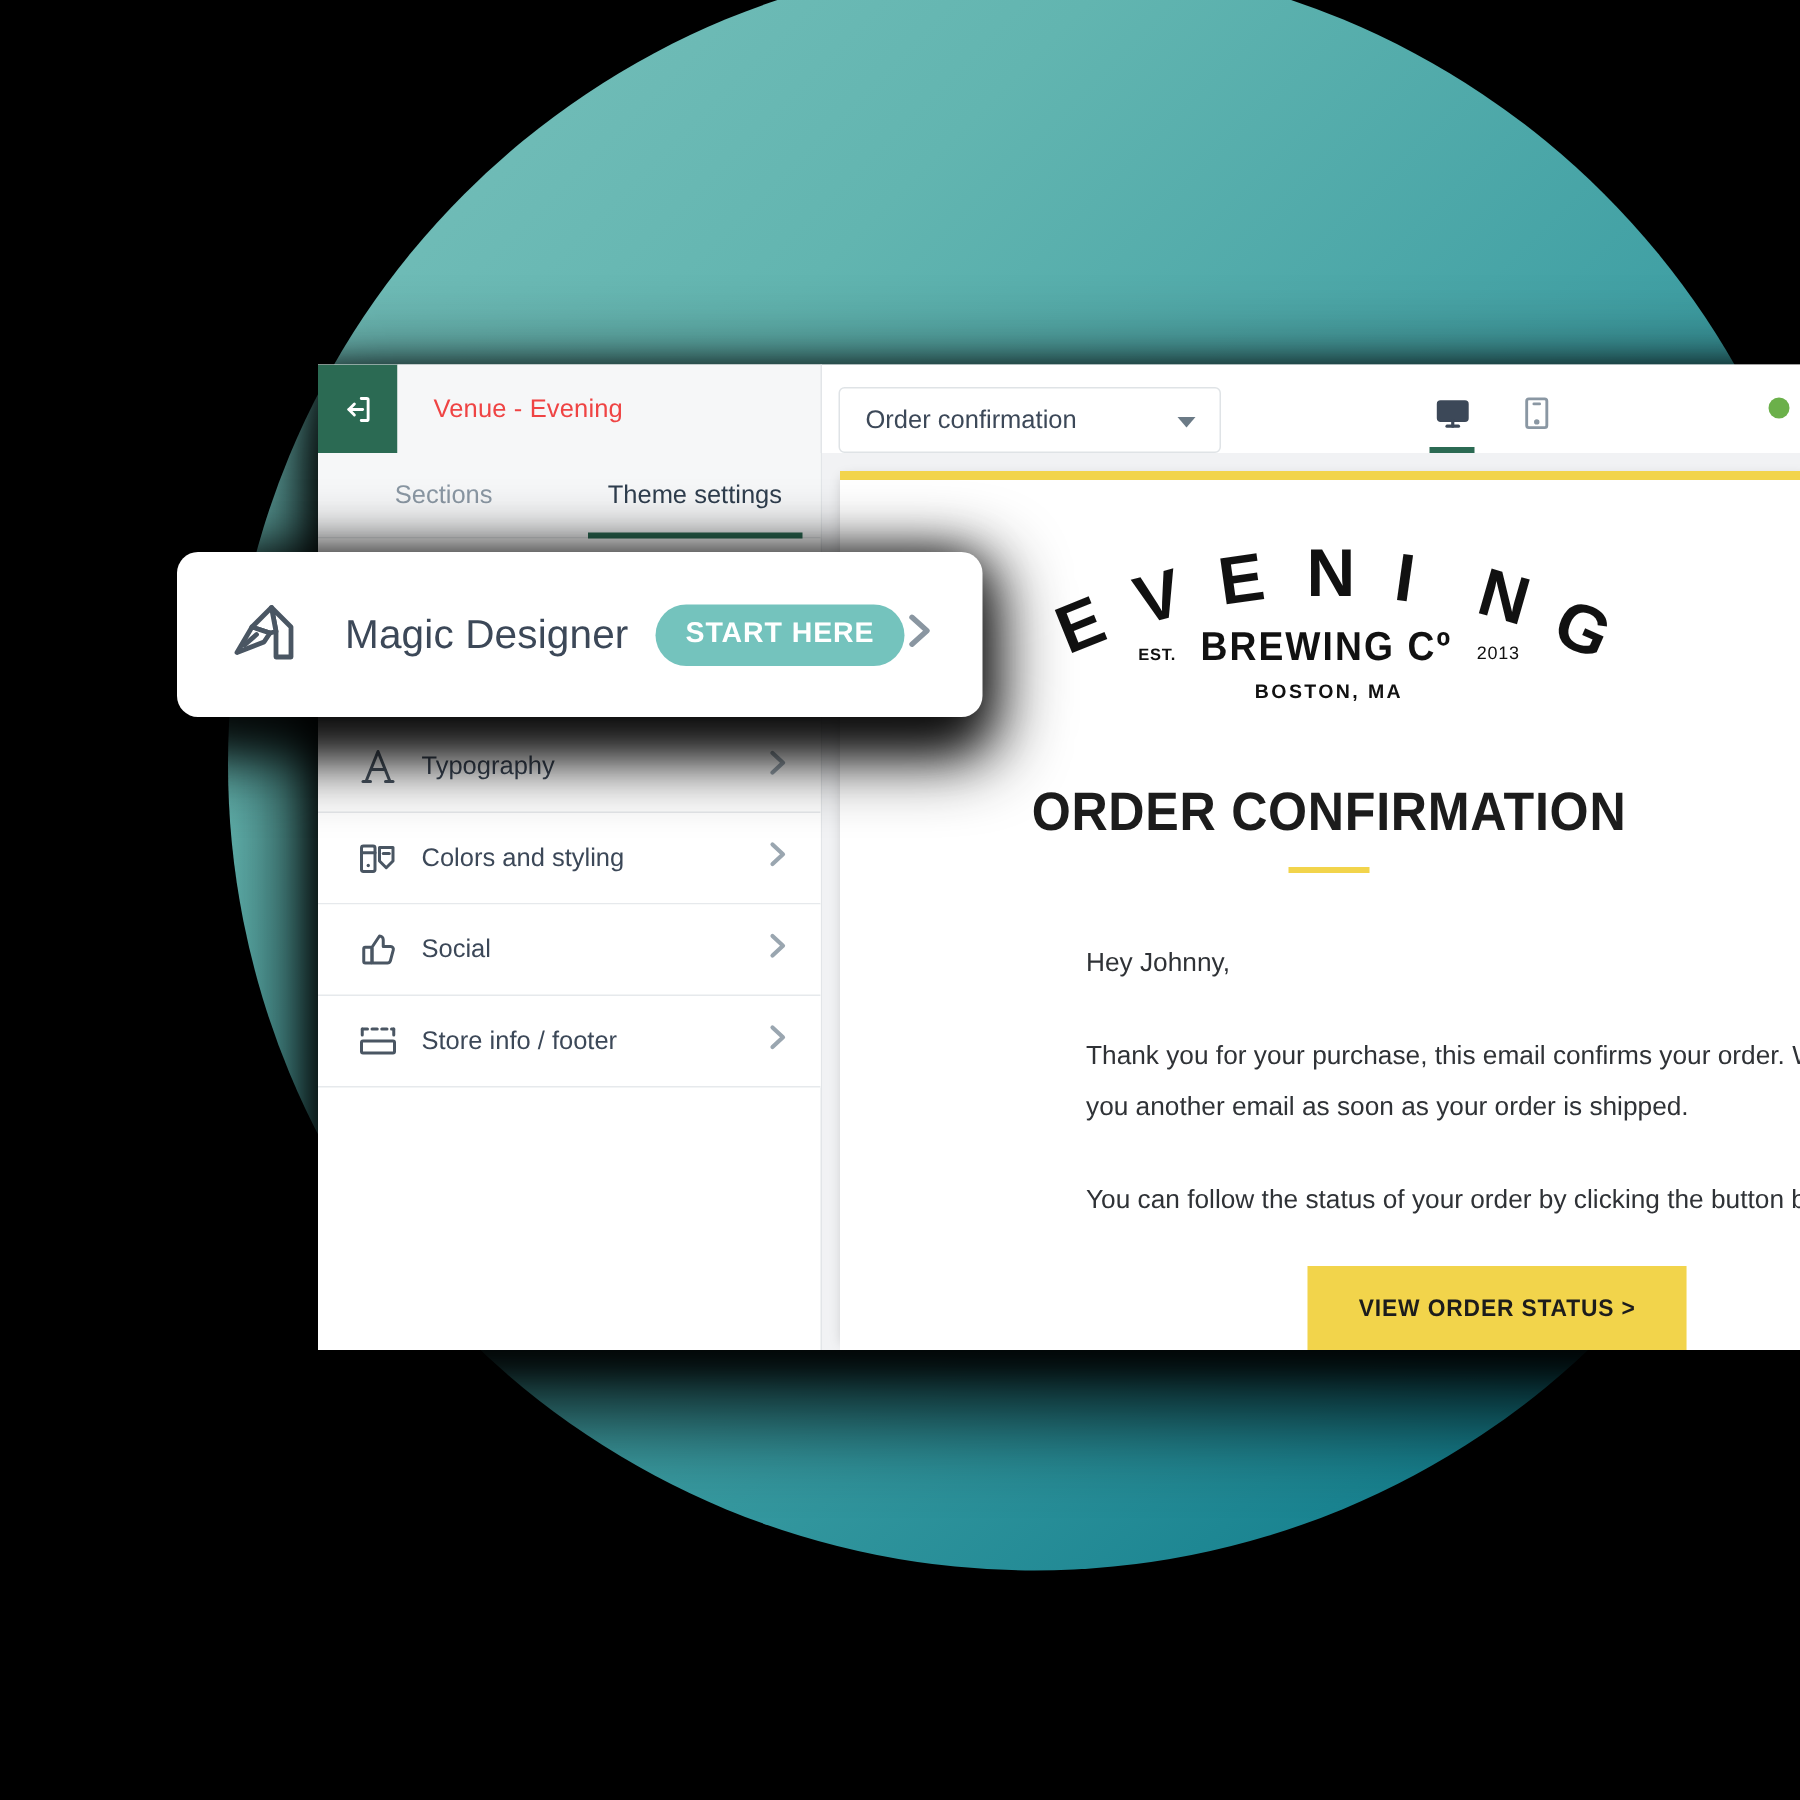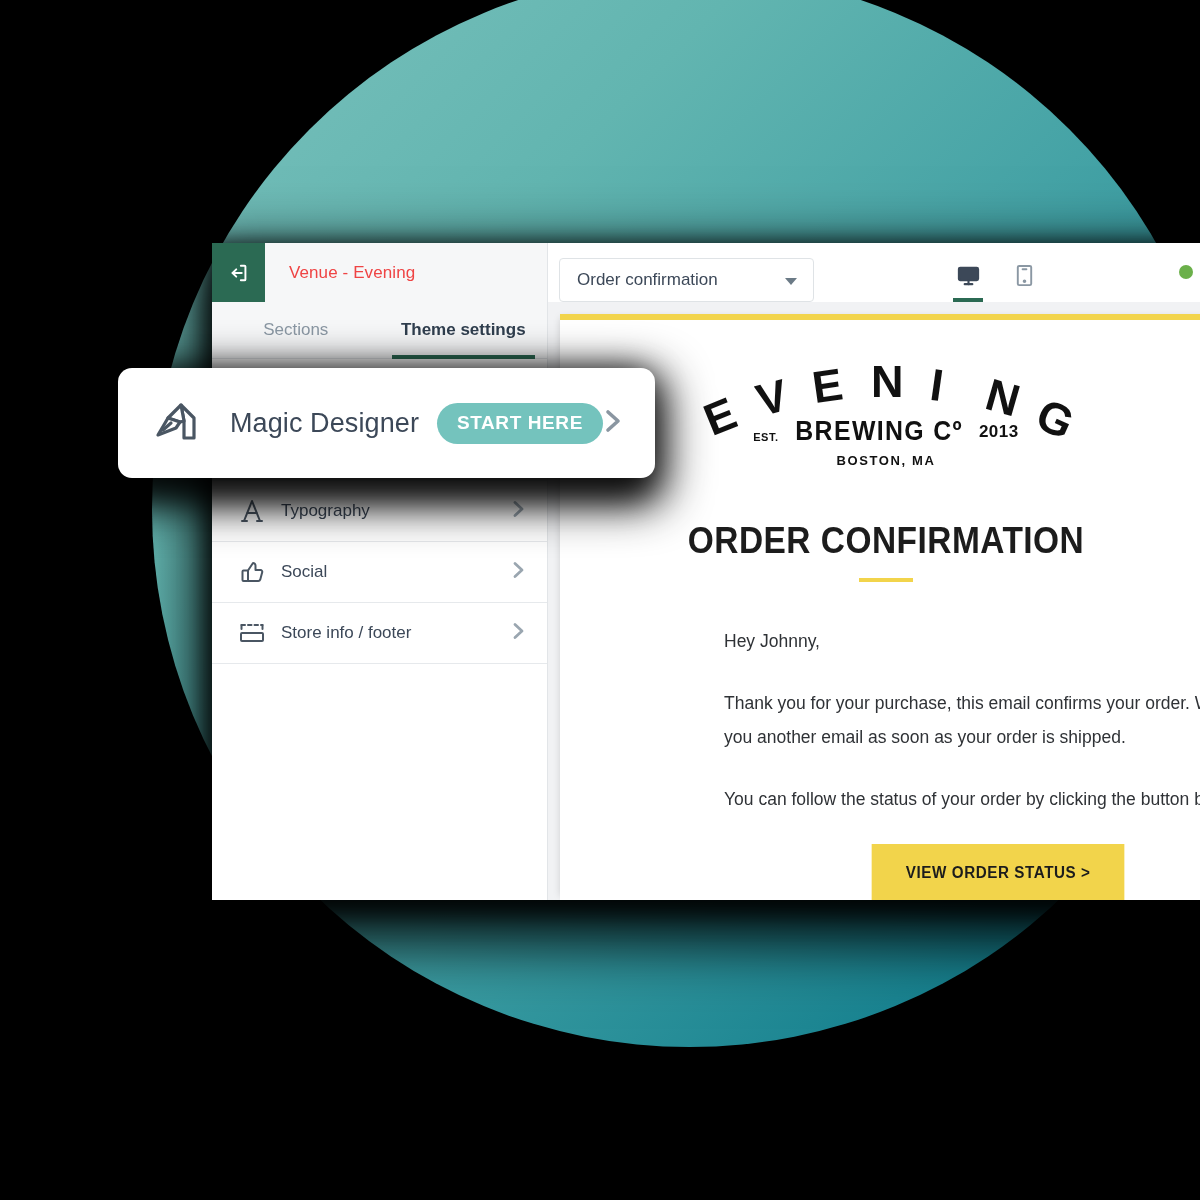--- a/index.html
+++ b/index.html
@@ -166,21 +166,21 @@
     display: flex;
     align-items: center;
     justify-content: center;
     position: relative;
     font-size: 17px;
     color: #8a97a3;
     cursor: pointer;
   }
   .tab.active {
     color: #2f3e4e;
-    font-weight: bold;
+    font-weight: normal;
   }
   .tab.active::after {
     content: "";
     position: absolute;
     left: 12px; right: 12px;
     bottom: -1px;
     height: 4px;
     background: #2b6a53;
   }
 
@@ -274,22 +274,22 @@
     letter-spacing: 0.5px;
     padding-bottom: 4px;
   }
   .logo-brew {
     font-size: 27px;
     font-weight: bold;
     letter-spacing: 1.5px;
     transform: scaleX(0.92);
   }
   .logo-year {
-    font-size: 17px;
-    font-weight: bold;
+    font-size: 12px;
+    font-weight: normal;
     letter-spacing: 0.5px;
     padding-bottom: 5px;
   }
   .logo-city {
     margin-top: 6px;
     font-size: 13px;
     font-weight: bold;
     letter-spacing: 1.6px;
   }
 
@@ -473,20 +473,37 @@
           </svg>
         </span>
         <span class="mi-label">Typography</span>
         <span class="mi-chev">
           <svg width="13" height="19" viewBox="0 0 13 19" fill="none" stroke="#9aa6b0" stroke-width="2.8" stroke-linecap="round" stroke-linejoin="round">
               <polyline points="3 3 10 9.5 3 16"></polyline>
             </svg>
         </span>
       </div>
 
+      <div class="menu-item">
+        <span class="mi-icon">
+          <svg width="26" height="26" viewBox="0 0 26 26" fill="none" stroke="#4a5663" stroke-width="2" stroke-linecap="round" stroke-linejoin="round">
+            <rect x="2" y="5" width="9" height="17" rx="1.3"></rect>
+            <line x1="2" y1="9.5" x2="11" y2="9.5"></line>
+            <circle cx="6.5" cy="18" r="1.1" fill="#4a5663" stroke="none"></circle>
+            <path d="M14 6 L23 6 L23 15 L18.5 19.5 L14 15 Z"></path>
+            <line x1="16.5" y1="10" x2="20.5" y2="10"></line>
+          </svg>
+        </span>
+        <span class="mi-label">Colors and styling</span>
+        <span class="mi-chev">
+          <svg width="13" height="19" viewBox="0 0 13 19" fill="none" stroke="#9aa6b0" stroke-width="2.8" stroke-linecap="round" stroke-linejoin="round">
+              <polyline points="3 3 10 9.5 3 16"></polyline>
+            </svg>
+        </span>
+      </div>
 
 
       <div class="menu-item">
         <span class="mi-icon">
           <svg width="25" height="25" viewBox="0 0 25 25" fill="none" stroke="#4a5663" stroke-width="2" stroke-linecap="round" stroke-linejoin="round">
             <path d="M8 10.5 L13 3 a2.5 2.5 0 0 1 2.5 2.5 V10 h5 a1.8 1.8 0 0 1 1.7 2.3 l-2 7.4 a2 2 0 0 1-1.9 1.3 H8 Z"></path>
             <rect x="2.5" y="10.5" width="5.5" height="10.5" rx="1"></rect>
           </svg>
         </span>
         <span class="mi-label">Social</span>

